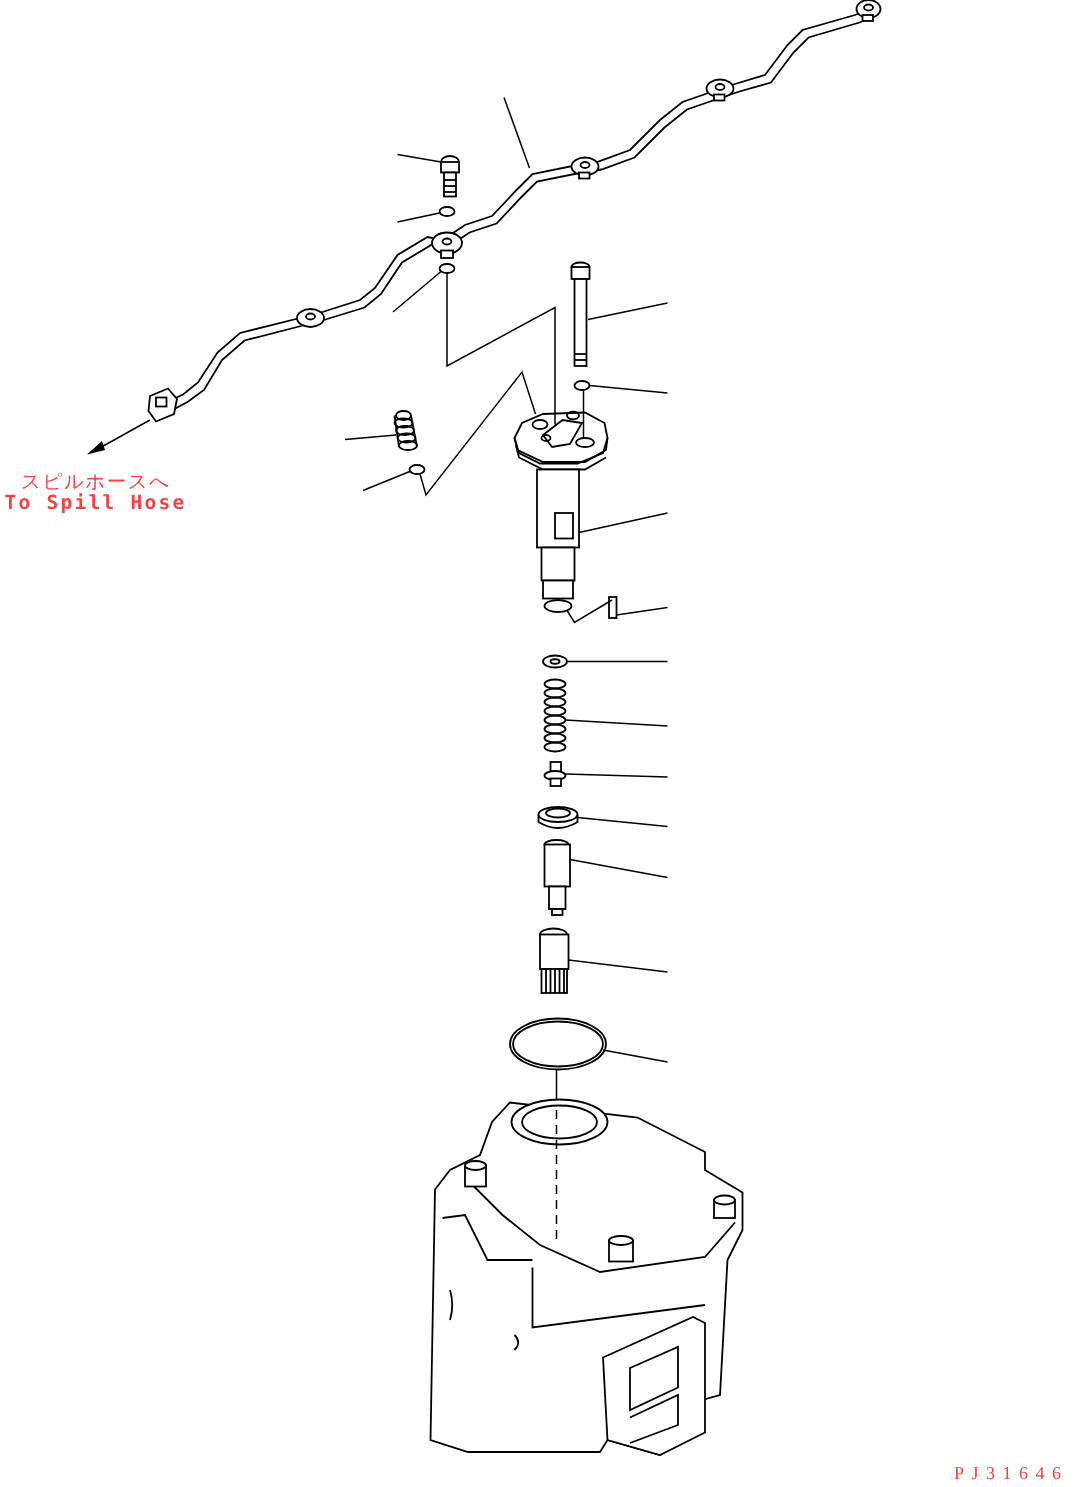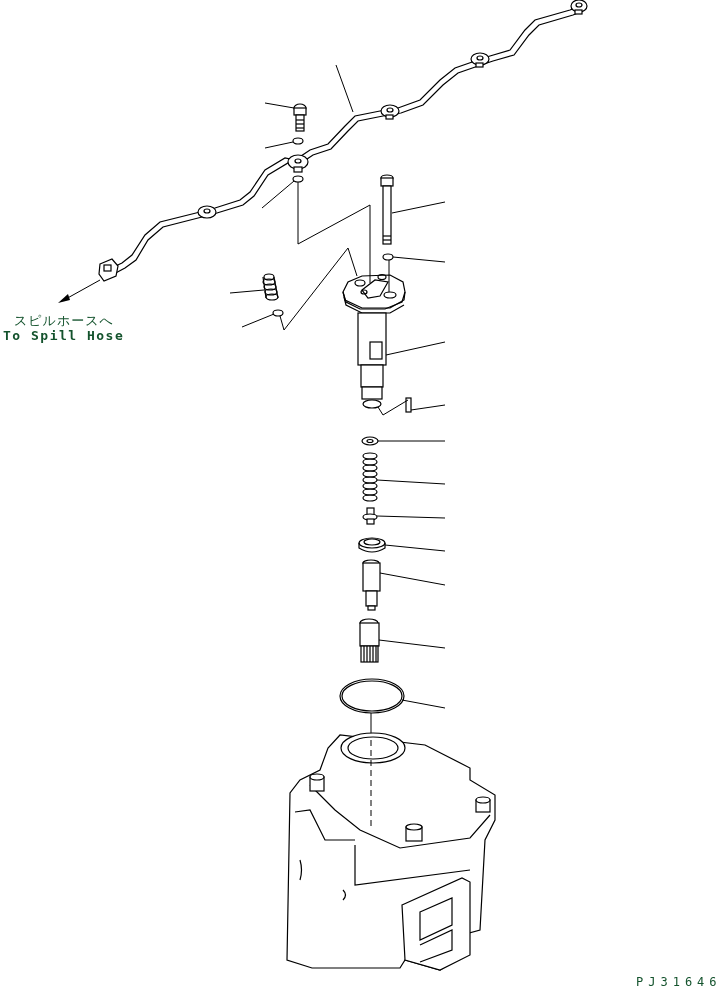--- a/index.html
+++ b/index.html
@@ -2,24 +2,24 @@
 <html><head>
 <meta charset="utf-8">
 <style>
   html, body { margin:0; padding:0; background:#ffffff; }
   body { width:728px; height:991px; position:relative; overflow:hidden; font-family:"DejaVu Sans Mono", monospace; }
   svg#drawing { position:absolute; left:0; top:0; }
   .ln { stroke:#000; stroke-width:1.2; fill:none; }
   .lnf { stroke:#000; stroke-width:1.2; fill:#fff; }
   .lead { stroke:#000; stroke-width:1; fill:none; }
   .dash { stroke:#000; stroke-width:1; fill:none; stroke-dasharray:6 4; }
-  .label { position:absolute; color:#14532d; font-family:"DejaVu Sans Mono", monospace; }
+  .label { position:absolute; color:#ef4444; font-family:"DejaVu Sans Mono", monospace; }
   #spill-jp { left:14px; top:312px; font-size:13px; letter-spacing:1px; }
   #spill-en { left:3px; top:328px; font-size:13px; letter-spacing:1.5px;font-weight:bold; }
-  #drawing-id { left:636px; top:975px; font-size:12px; letter-spacing:5px; }
+  #drawing-id { left:636px; top:975px; font-size:12px; letter-spacing:5px;font-family:Liberation Serif, serif; }
 </style>
 </head>
 <body>
 
 <svg id="drawing" width="728" height="991" viewBox="0 0 728 991">
 
   <g>
     <path class="ln" d="M107,270 L122,263 L132,255 L145,235 L160,222 L200,212 L215,208 L240,200 L250,192 L265,170 L285,158 L295,160 L310,150 L328,144 L345,126 L355,116 L385,110 L398,108 L420,100 L440,80 L455,68 L478,60 L490,56 L510,50 L525,30 L535,20 L570,10 L580,6"></path>
     <path class="ln" d="M110,276 L125,268 L136,260 L148,240 L163,227 L202,217 L217,213 L243,205 L254,196 L268,175 L288,163 L298,165 L313,155 L331,149 L348,131 L358,121 L388,115 L401,113 L423,105 L443,85 L458,73 L481,65 L493,61 L514,55 L529,35 L539,25 L573,15 L583,11"></path>
 

